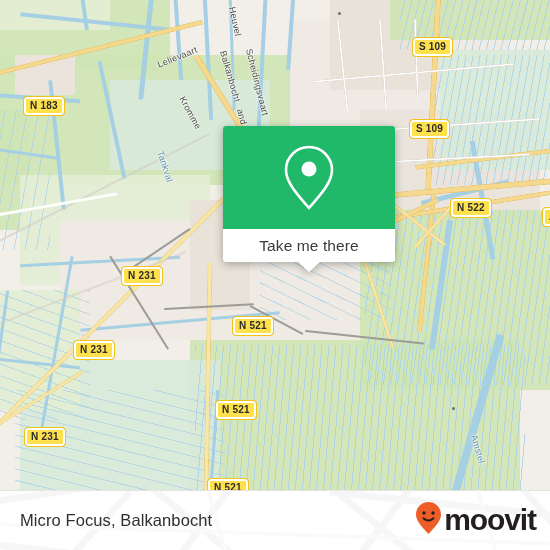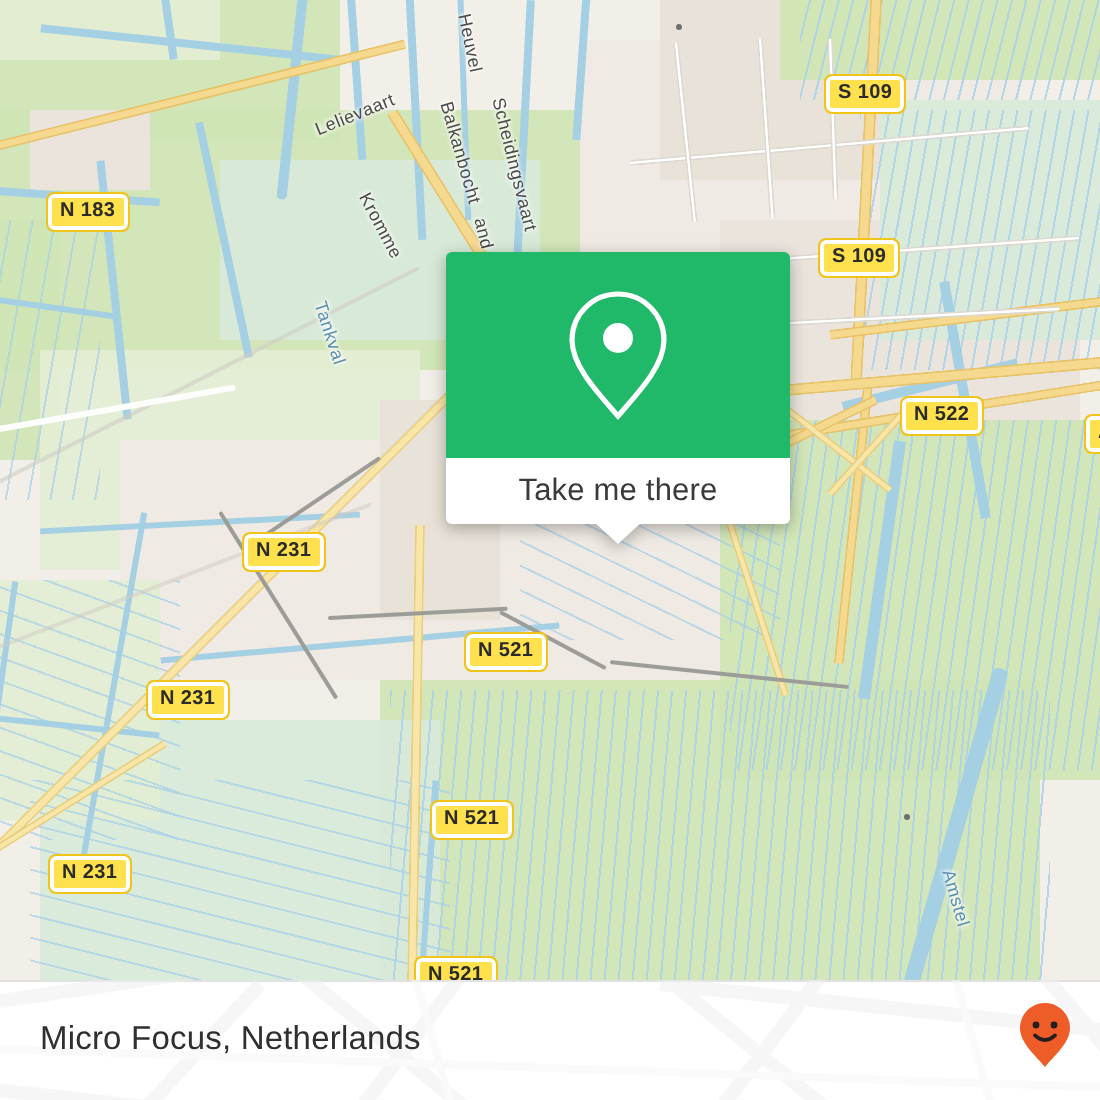--- a/index.html
+++ b/index.html
@@ -310,27 +310,28 @@
         <path d="M60 96 L130 20"></path>
       </g>
       <g stroke="#f6f6f6" stroke-width="4" fill="none">
         <path d="M-10 52 L560 72"></path>
         <path d="M200 -10 L230 96"></path>
         <path d="M470 -10 L500 96"></path>
       </g>
       <path d="M355 -10 L400 10 L420 -10 Z" fill="#fdf6dd"></path>
     </svg>
 
-    <div id="footer-title">Micro Focus, Netherlands</div>
+    <div id="footer-title">Micro Focus, Balkanbocht</div>
 
     <div id="footer-logo">
       <span>
         <svg width="27" height="34" viewBox="0 0 27 34" aria-hidden="true">
           <path d="M13.5 1 C6.6 1 1 6.6 1 13.5 C1 21 9 27.5 13.5 33 C18 27.5 26 21 26 13.5 C26 6.6 20.4 1 13.5 1 Z" fill="#ee5d28"></path>
           <circle cx="9" cy="12" r="1.7" fill="#231f20"></circle>
           <circle cx="18" cy="12" r="1.7" fill="#231f20"></circle>
           <path d="M8.5 17.2 Q13.5 21.8 18.5 17.2" fill="none" stroke="#231f20" stroke-width="1.9" stroke-linecap="round"></path>
         </svg>
       </span>
+      <span id="footer-logo-text">moovit</span>
     </div>
   </div>
 
 </div>
 
 </body></html>

